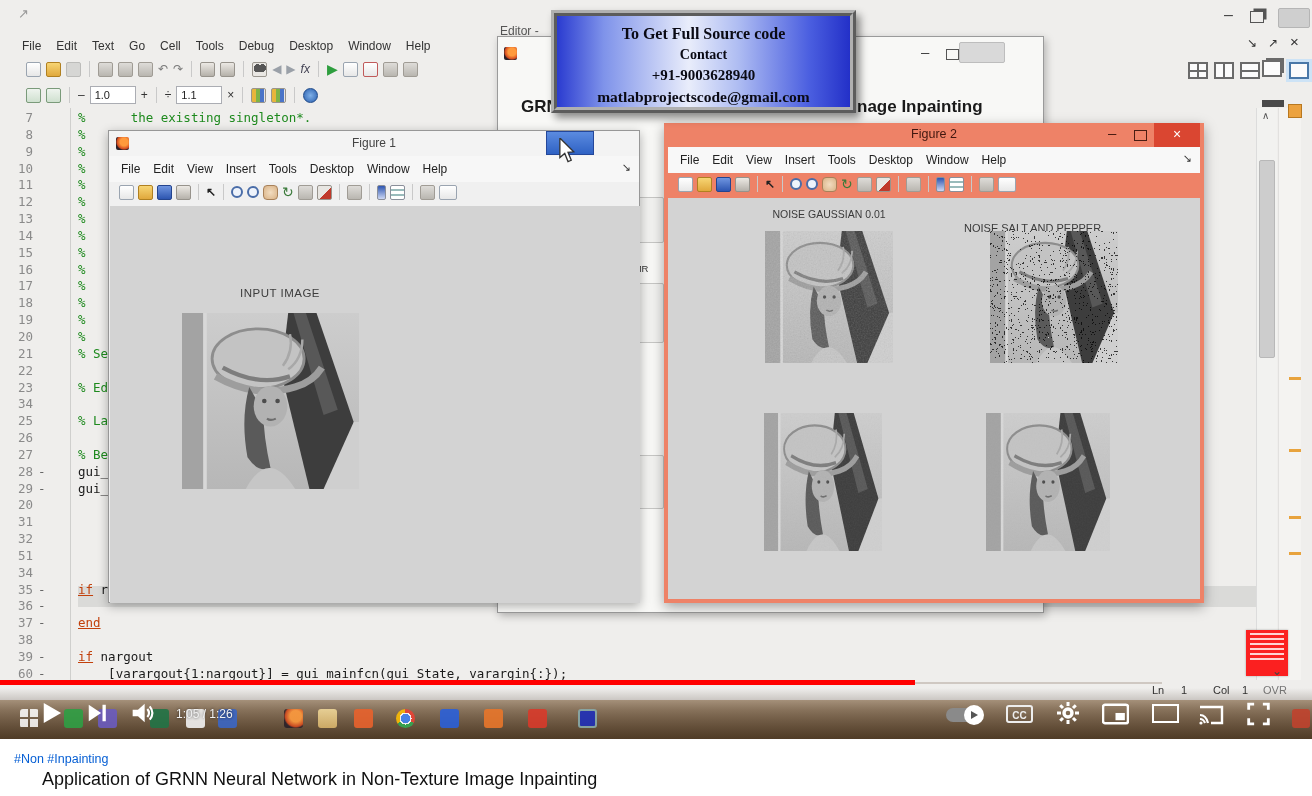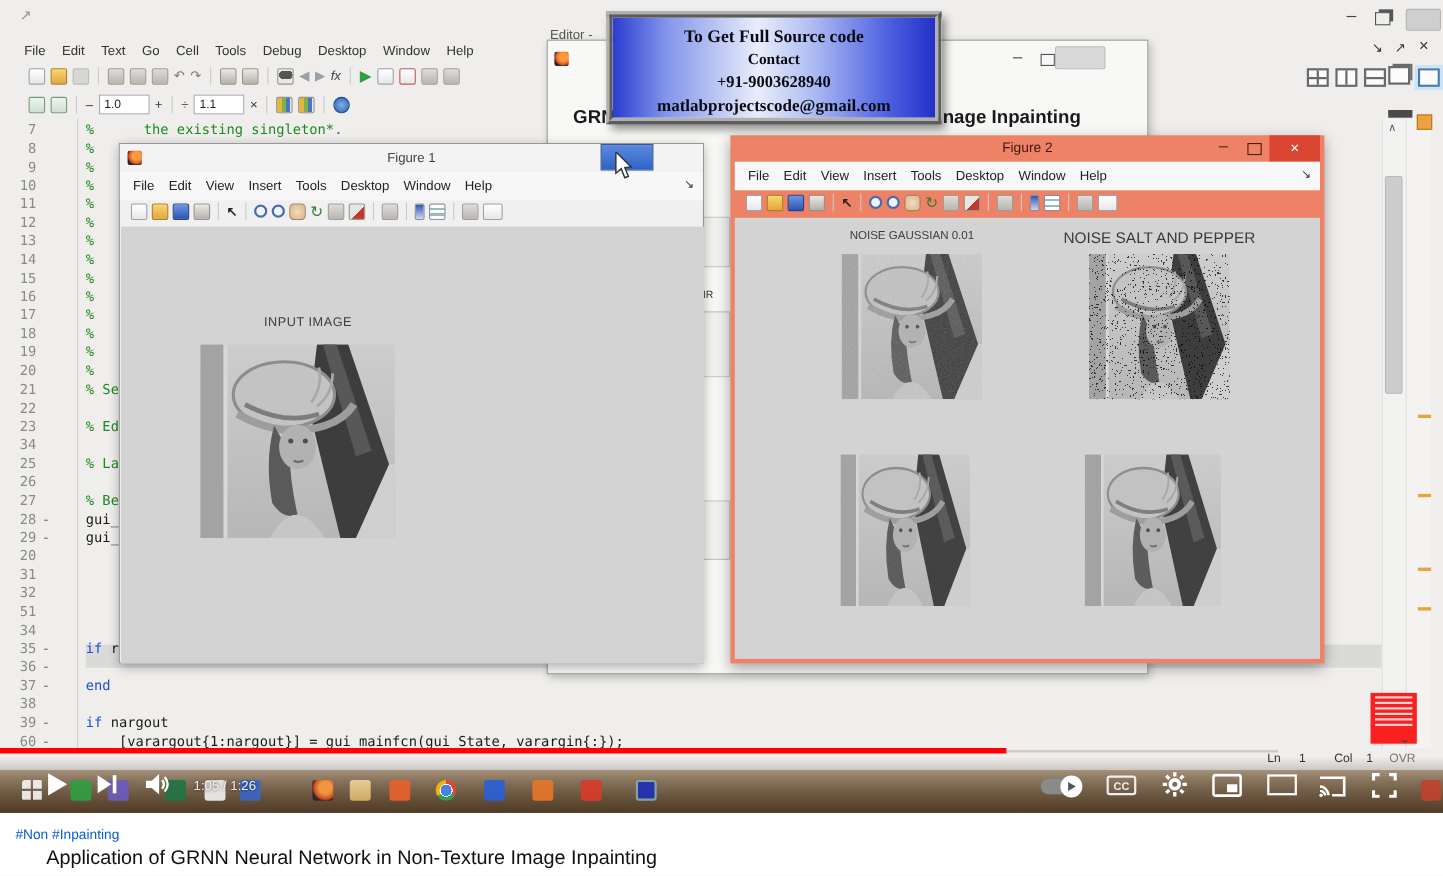--- a/index.html
+++ b/index.html
@@ -36,21 +36,21 @@
   .wicon.r2{background:linear-gradient(#6a6a6a,#6a6a6a) 0 50%/100% 2px no-repeat,#fbfbfb;}
   .wicon.sel{outline:3px solid #cde3f6;border-color:#4a78a8;}
   .mlogo{width:13px;height:13px;display:inline-block;background:radial-gradient(circle at 62% 38%,#ff9a3c 0 34%,#d2491f 62%,#2a2028 72%);border-radius:2px;}
   
   .edlines{position:absolute;left:0;top:110px;width:1256px;}
   .ed-line{position:relative;height:16.85px;line-height:16.85px;font-family:"DejaVu Sans Mono",monospace;
            font-size:12.5px;white-space:pre;}
   .ln{position:absolute;left:0;width:33px;text-align:right;color:#8a8a8a;}
   .dash{position:absolute;left:38px;color:#666;}
   .code{position:absolute;left:78px;}
-  .c-g{color:#1e8a1e;} .c-k{color:#1a1a1a;} .c-b{color:#1d4ed8;}
+  .c-g{color:#1e8a1e;} .c-k{color:#1a1a1a;} .c-b{color:#c2410c;text-decoration:underline;}
   .gutline{left:70px;top:108px;width:1px;height:572px;background:#cfcfcd;}
   .selband{left:78px;top:586px;width:1178px;height:21px;background:#dadad8;}
   
   .figwin{position:absolute;box-sizing:border-box;}
   .fmenu{display:flex;gap:13px;font-size:12px;color:#222;}
   .ftb{display:flex;align-items:center;gap:4px;}
   
   .banner{left:551px;top:10px;width:305px;height:103px;box-sizing:border-box;
           border:6px ridge #b0b0b0;box-shadow:4px 5px 8px rgba(0,0,0,.45);
           background:linear-gradient(90deg,#2a3bd0 0%,#7f93ea 16%,#e9edfb 45%,#aebcf2 62%,#4b5fe0 86%,#2330c8 100%);
@@ -372,21 +372,21 @@
         <span class="ic ic-gray"></span>
         <span class="sep"></span>
         <span class="ic ic-colorbar"></span>
         <span class="ic ic-legend"></span>
         <span class="sep"></span>
         <span class="ic ic-gray"></span>
         <span class="ic ic-doc" style="width:18px"></span>
       </div>
       <div class="a" style="left:4px;top:75px;width:532px;height:401px;background:#d3d3d3">
         <div class="a" style="left:71px;top:10px;width:180px;text-align:center;font-size:10.5px;color:#3a3a3a">NOISE GAUSSIAN 0.01</div>
-        <div class="a" style="left:296px;top:10px;width:180px;text-align:center;font-size:14px;color:#3a3a3a">NOISE SALT AND PEPPER</div>
+        <div class="a" style="left:296px;top:24px;width:180px;font-size:11px;color:#3a3a3a">NOISE SALT AND PEPPER</div>
         <svg class="a" style="left:97px;top:33px" width="128" height="132" viewBox="0 0 100 100" preserveAspectRatio="none">
           <use href="#lena"></use>
             <rect width="100" height="100" filter="url(#fGauss)" opacity="0.55"></rect>
           </svg>
         <svg class="a" style="left:322px;top:33px" width="128" height="132" viewBox="0 0 100 100" preserveAspectRatio="none">
           <use href="#lena"></use>
             <rect width="100" height="100" filter="url(#fSP)" opacity="0.9"></rect>
           </svg>
         <svg class="a" style="left:96px;top:215px" width="118" height="138" viewBox="0 0 100 100" preserveAspectRatio="none">
           <use href="#lena"></use>

